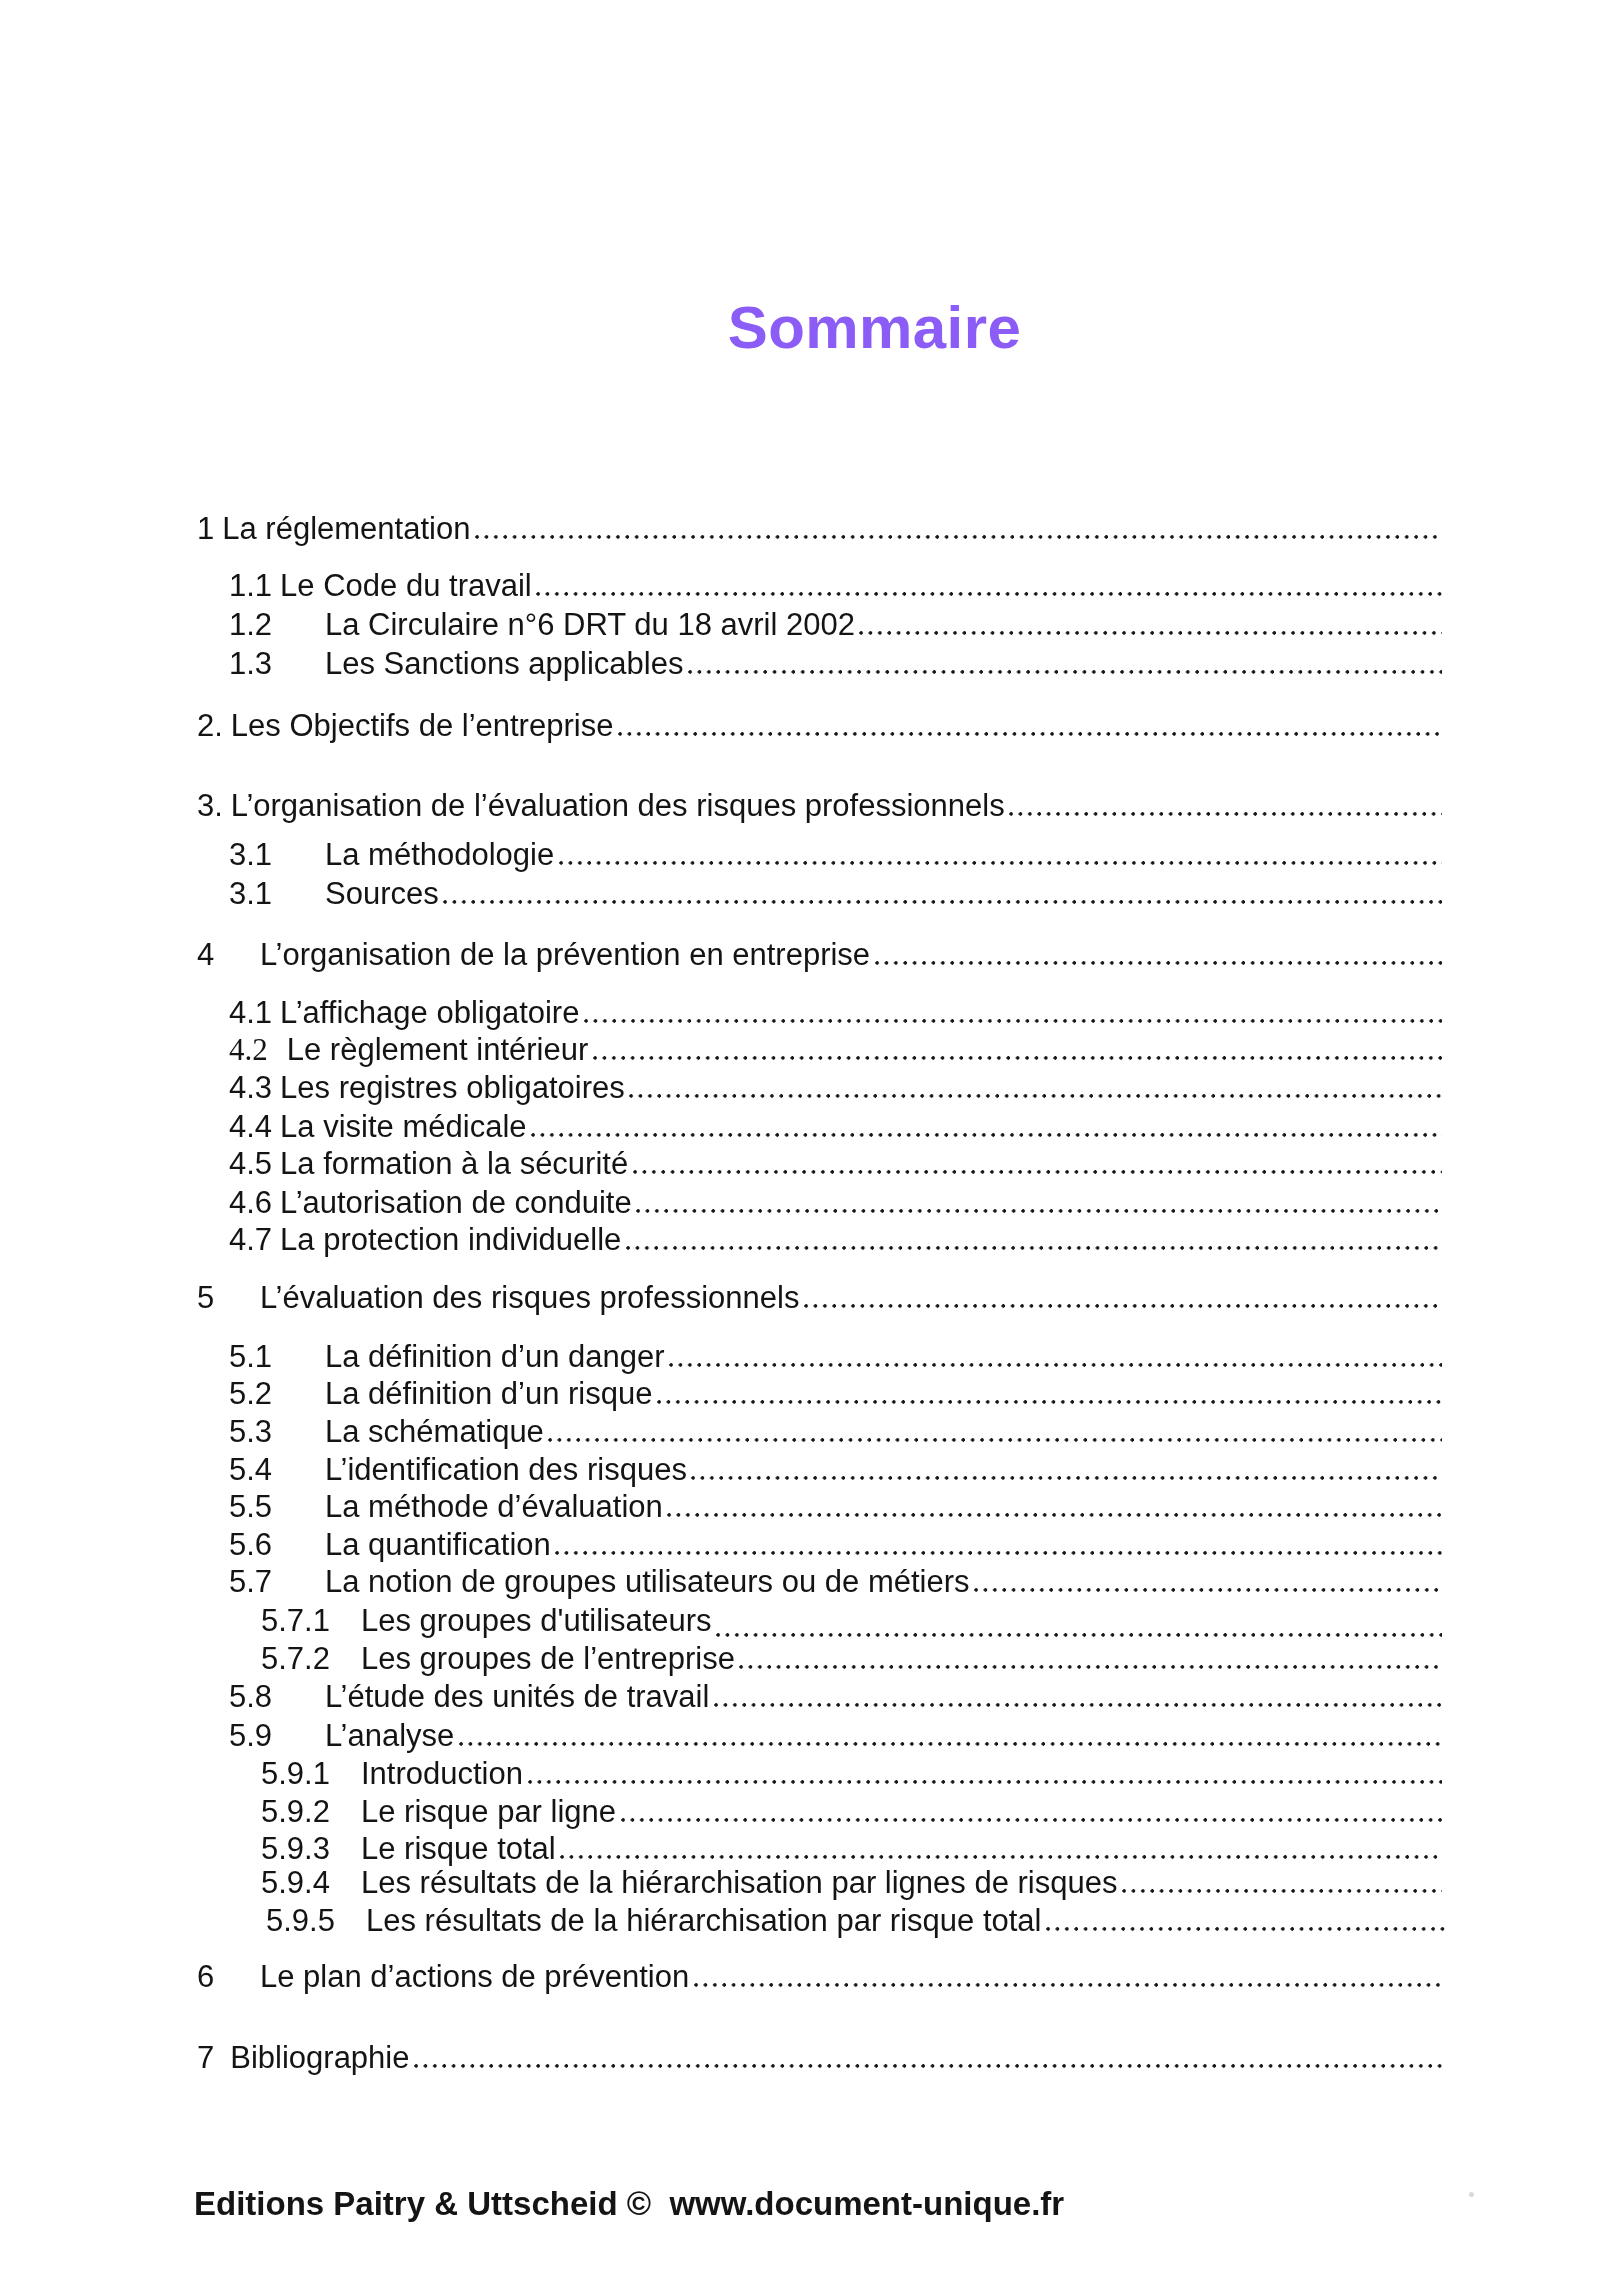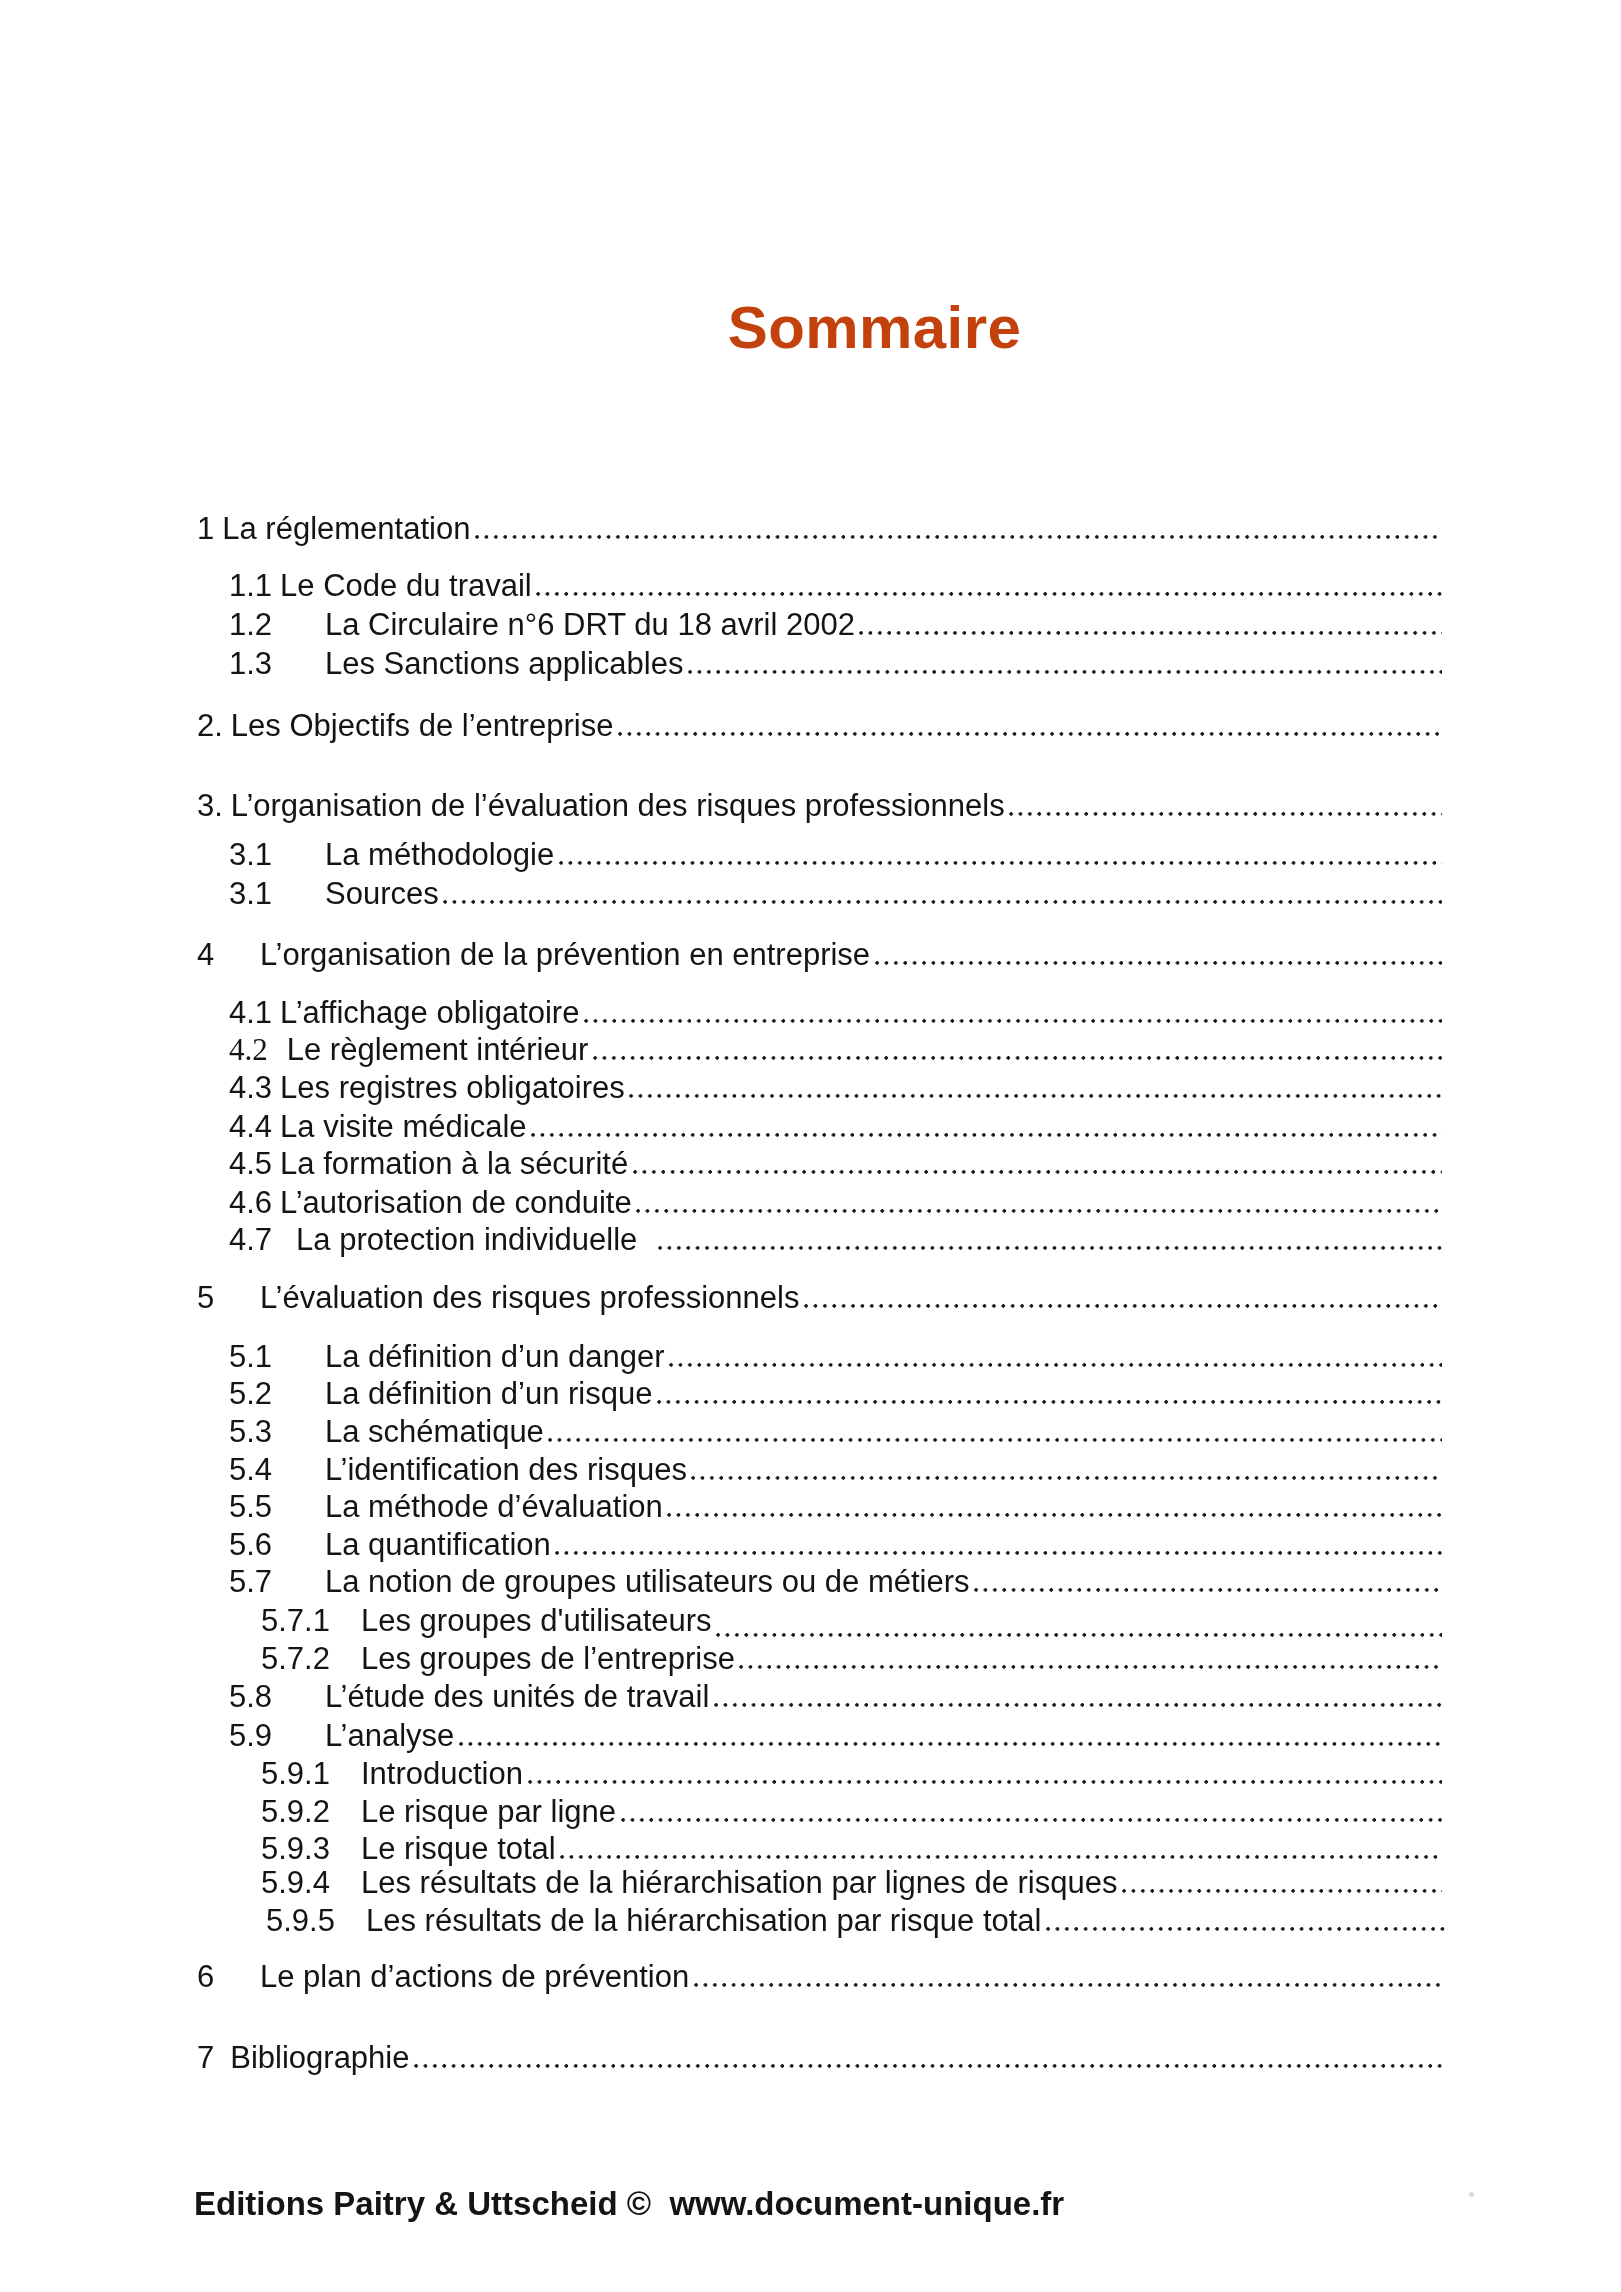--- a/index.html
+++ b/index.html
@@ -78,38 +78,38 @@
     height: 5.4px;
     border-radius: 50%;
     background: #c2c4c9;
     opacity: 0.65;
   }
 </style>
 </head>
 <body>
 
 <div class="page" style="color: rgb(20, 20, 20);">
-  <h1 class="doc-title" style="color: #c2410c;">Sommaire</h1>
+  <h1 class="doc-title" style="color: #8b5cf6;">Sommaire</h1>
   <div class="toc">
       <div class="toc-row sp" style="top: 513px; left: 197px; width: 1245px;"><span class="num">1</span><span class="ttl">La réglementation</span><span class="leader"></span></div>
       <div class="toc-row sp" style="top: 570px; left: 229px; width: 1213px;"><span class="num">1.1</span><span class="ttl">Le Code du travail</span><span class="leader"></span></div>
       <div class="toc-row t2" style="top: 609px; left: 229px; width: 1213px;"><span class="num">1.2</span><span class="ttl">La Circulaire n°6 DRT du 18 avril 2002</span><span class="leader"></span></div>
       <div class="toc-row t2" style="top: 648px; left: 229px; width: 1213px;"><span class="num">1.3</span><span class="ttl">Les Sanctions applicables</span><span class="leader"></span></div>
       <div class="toc-row sp" style="top: 710px; left: 197px; width: 1245px;"><span class="num">2.</span><span class="ttl">Les Objectifs de l’entreprise</span><span class="leader"></span></div>
       <div class="toc-row sp" style="top: 790px; left: 197px; width: 1245px;"><span class="num">3.</span><span class="ttl">L’organisation de l’évaluation des risques professionnels</span><span class="leader"></span></div>
       <div class="toc-row t2" style="top: 839px; left: 229px; width: 1213px;"><span class="num">3.1</span><span class="ttl">La méthodologie</span><span class="leader"></span></div>
       <div class="toc-row t2" style="top: 878px; left: 229px; width: 1213px;"><span class="num">3.1</span><span class="ttl">Sources</span><span class="leader"></span></div>
       <div class="toc-row t1" style="top: 939px; left: 197px; width: 1245px;"><span class="num">4</span><span class="ttl">L’organisation de la prévention en entreprise</span><span class="leader"></span></div>
       <div class="toc-row sp" style="top: 997px; left: 229px; width: 1213px;"><span class="num">4.1</span><span class="ttl">L’affichage obligatoire</span><span class="leader"></span></div>
       <div class="toc-row sp" style="top: 1034px; left: 229px; width: 1213px;"><span class="num" style="margin-right: 19px; font-family: Liberation Serif, serif;">4.2</span><span class="ttl">Le règlement intérieur</span><span class="leader"></span></div>
       <div class="toc-row sp" style="top: 1072px; left: 229px; width: 1213px;"><span class="num">4.3</span><span class="ttl">Les registres obligatoires</span><span class="leader"></span></div>
       <div class="toc-row sp" style="top: 1111px; left: 229px; width: 1213px;"><span class="num">4.4</span><span class="ttl">La visite médicale</span><span class="leader"></span></div>
       <div class="toc-row sp" style="top: 1148px; left: 229px; width: 1213px;"><span class="num">4.5</span><span class="ttl">La formation à la sécurité</span><span class="leader"></span></div>
       <div class="toc-row sp" style="top: 1187px; left: 229px; width: 1213px;"><span class="num">4.6</span><span class="ttl">L’autorisation de conduite</span><span class="leader"></span></div>
-      <div class="toc-row sp" style="top: 1224px; left: 229px; width: 1213px; gap: 16px;"><span class="num">4.7</span><span class="ttl">La protection individuelle</span><span class="leader"></span></div>
+      <div class="toc-row sp" style="top: 1224px; left: 229px; width: 1213px;"><span class="num">4.7</span><span class="ttl">La protection individuelle</span><span class="leader"></span></div>
       <div class="toc-row t1" style="top: 1282px; left: 197px; width: 1245px;"><span class="num">5</span><span class="ttl">L’évaluation des risques professionnels</span><span class="leader"></span></div>
       <div class="toc-row t2" style="top: 1341px; left: 229px; width: 1213px;"><span class="num">5.1</span><span class="ttl">La définition d’un danger</span><span class="leader"></span></div>
       <div class="toc-row t2" style="top: 1378px; left: 229px; width: 1213px;"><span class="num">5.2</span><span class="ttl">La définition d’un risque</span><span class="leader"></span></div>
       <div class="toc-row t2" style="top: 1416px; left: 229px; width: 1213px;"><span class="num">5.3</span><span class="ttl">La schématique</span><span class="leader"></span></div>
       <div class="toc-row t2" style="top: 1454px; left: 229px; width: 1213px;"><span class="num">5.4</span><span class="ttl">L’identification des risques</span><span class="leader"></span></div>
       <div class="toc-row t2" style="top: 1491px; left: 229px; width: 1213px;"><span class="num">5.5</span><span class="ttl">La méthode d’évaluation</span><span class="leader"></span></div>
       <div class="toc-row t2" style="top: 1529px; left: 229px; width: 1213px;"><span class="num">5.6</span><span class="ttl">La quantification</span><span class="leader"></span></div>
       <div class="toc-row t2" style="top: 1566px; left: 229px; width: 1213px;"><span class="num">5.7</span><span class="ttl">La notion de groupes utilisateurs ou de métiers</span><span class="leader"></span></div>
       <div class="toc-row t3" style="top: 1605px; left: 261px; width: 1181px; align-items: flex-end;"><span class="num">5.7.1</span><span class="ttl">Les groupes d'utilisateurs</span><span class="leader"></span></div>
       <div class="toc-row t3" style="top: 1643px; left: 261px; width: 1181px;"><span class="num">5.7.2</span><span class="ttl">Les groupes de l’entreprise</span><span class="leader"></span></div>

